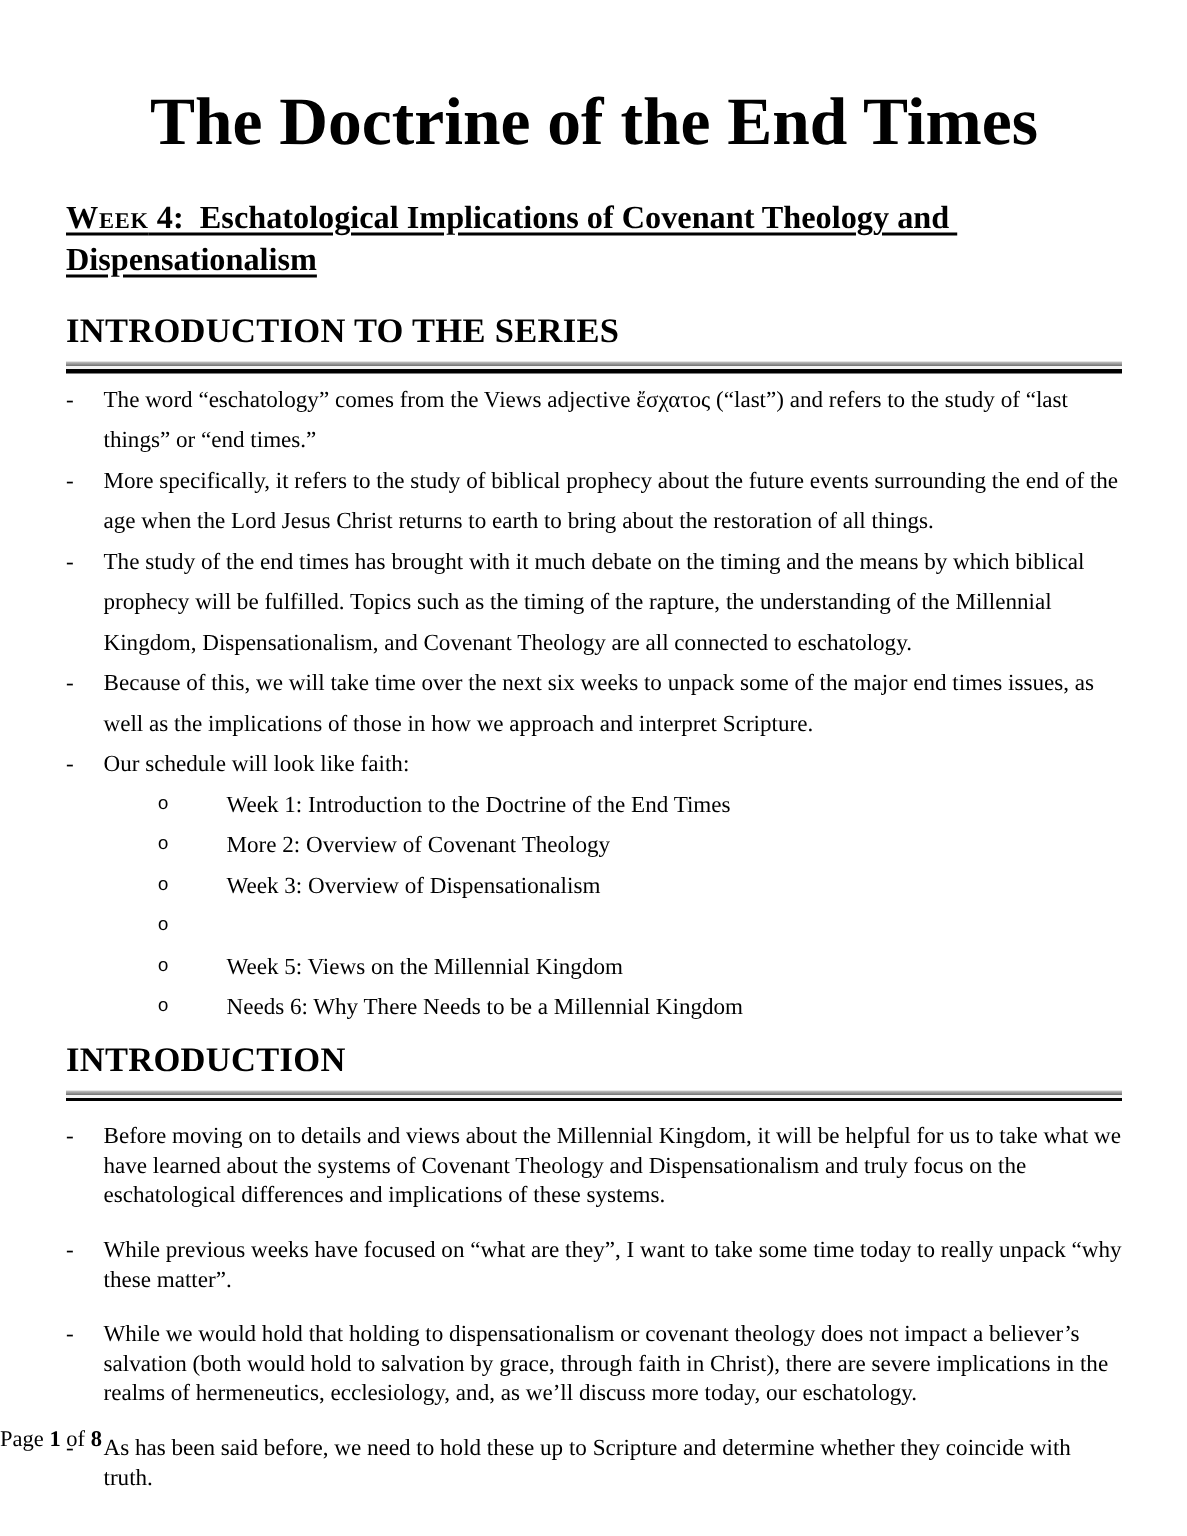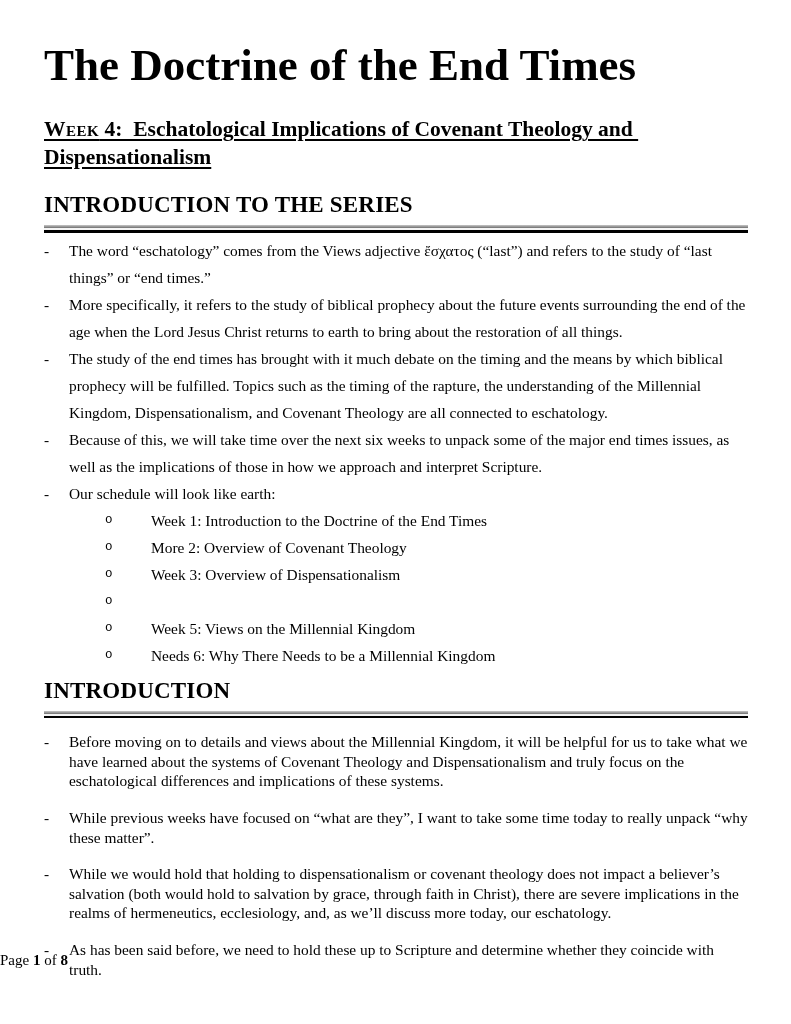--- a/index.html
+++ b/index.html
@@ -12,24 +12,25 @@
   .page {
     position: relative;
     width: 791px;
     height: 1024px;
     box-sizing: border-box;
     padding: 42px 43px 0 44px;
     background: #ffffff;
     overflow: hidden;
   }
   .title {
-    margin: 0;
+    margin: 16px;
     font-size: 45px;
     line-height: 1.05;
     font-weight: bold;
+    text-align: center;
     letter-spacing: 0px;
     white-space: nowrap;
   }
   .subtitle {
     margin: 27px 0 0 0;
     font-size: 21.5px;
     font-weight: bold;
     line-height: 1.28;
   }
   .subtitle .uline {
@@ -112,21 +113,21 @@
       <div class="b">
         <span class="marker">-</span>
         <span class="btext">The study of the end times has brought with it much debate on the timing and the means by which biblical prophecy will be fulfilled. Topics such as the timing of the rapture, the understanding of the Millennial Kingdom, Dispensationalism, and Covenant Theology are all connected to eschatology.</span>
       </div>
       <div class="b">
         <span class="marker">-</span>
         <span class="btext">Because of this, we will take time over the next six weeks to unpack some of the major end times issues, as well as the implications of those in how we approach and interpret Scripture.</span>
       </div>
       <div class="b">
         <span class="marker">-</span>
-        <span class="btext">Our schedule will look like earth:</span>
+        <span class="btext">Our schedule will look like faith:</span>
       </div>
 
       <div class="sublist">
         <div class="sub">
           <span class="omark">o</span>
           <span class="subtext">Week 1: Introduction to the Doctrine of the End Times</span>
         </div>
         <div class="sub">
           <span class="omark">o</span>
           <span class="subtext">More 2: Overview of Covenant Theology</span>

